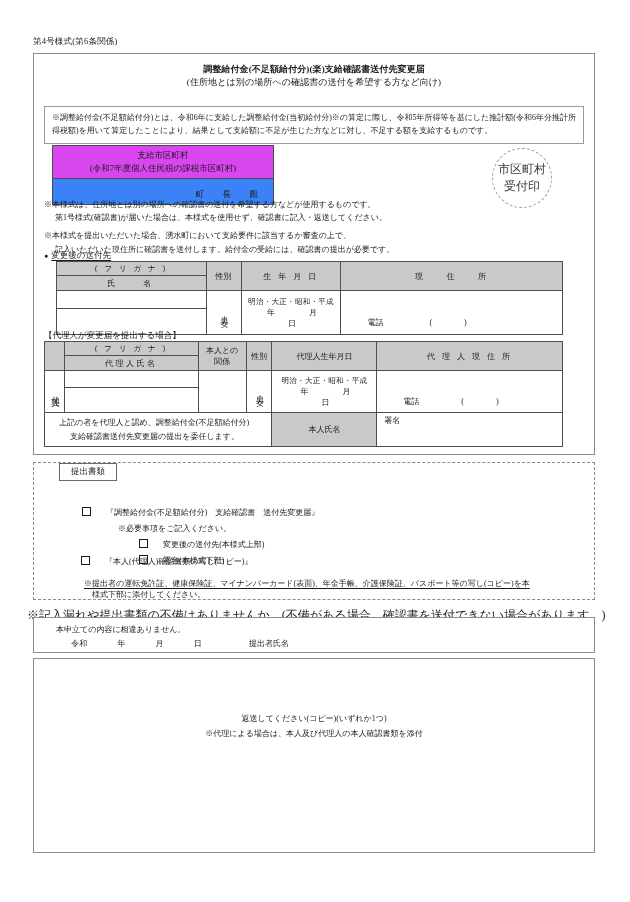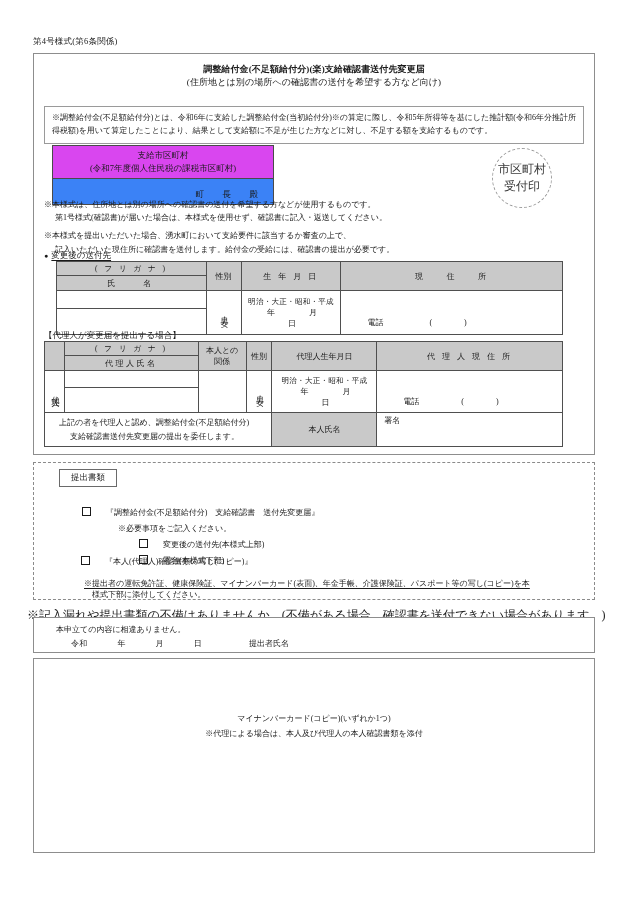--- a/index.html
+++ b/index.html
@@ -106,21 +106,21 @@
   .left-txt { text-align: left; padding-left: 10px; }
 
   
   .dash-box {
     position: absolute; left: 33px; top: 462px;
     width: 562px; height: 138px;
     border: 1px dashed #8b8b8b;
     background: #fff;
   }
   .tag {
-    position: absolute; left: 25px; top: 6px;
+    position: absolute; left: 25px; top: 0;
     border: 1px solid #6a6a6a; padding: 2px 11px;
     font-size: 8.5px; background: #fff;
   }
   .chk {
     display: inline-block; width: 9px; height: 9px;
     border: 1.6px solid #1a1a1a; background: #fff;
     vertical-align: -1px;
   }
   .item { position: absolute; font-size: 8px; line-height: 1.6; white-space: nowrap; text-align: right; }
   .item .lbl { margin-left: 13px; }
@@ -344,18 +344,18 @@
   <div class="decl-box">
     <div class="decl-1">本申立ての内容に相違ありません。</div>
     <div class="decl-2">
       <span>令和</span><span class="g"></span><span>年</span><span class="g"></span><span>月</span><span class="g"></span><span>日</span>
     </div>
     <div class="decl-3">提出者氏名</div>
   </div>
 
   <div class="attach-box">
     <div class="attach-txt">
-      <div>マイナンバーカード(コピー)(いずれか1つ)</div>
+      <div>返送してください(コピー)(いずれか1つ)</div>
       <div>※代理による場合は、本人及び代理人の本人確認書類を添付</div>
     </div>
   </div>
 
 </div>
 
 </body></html>

